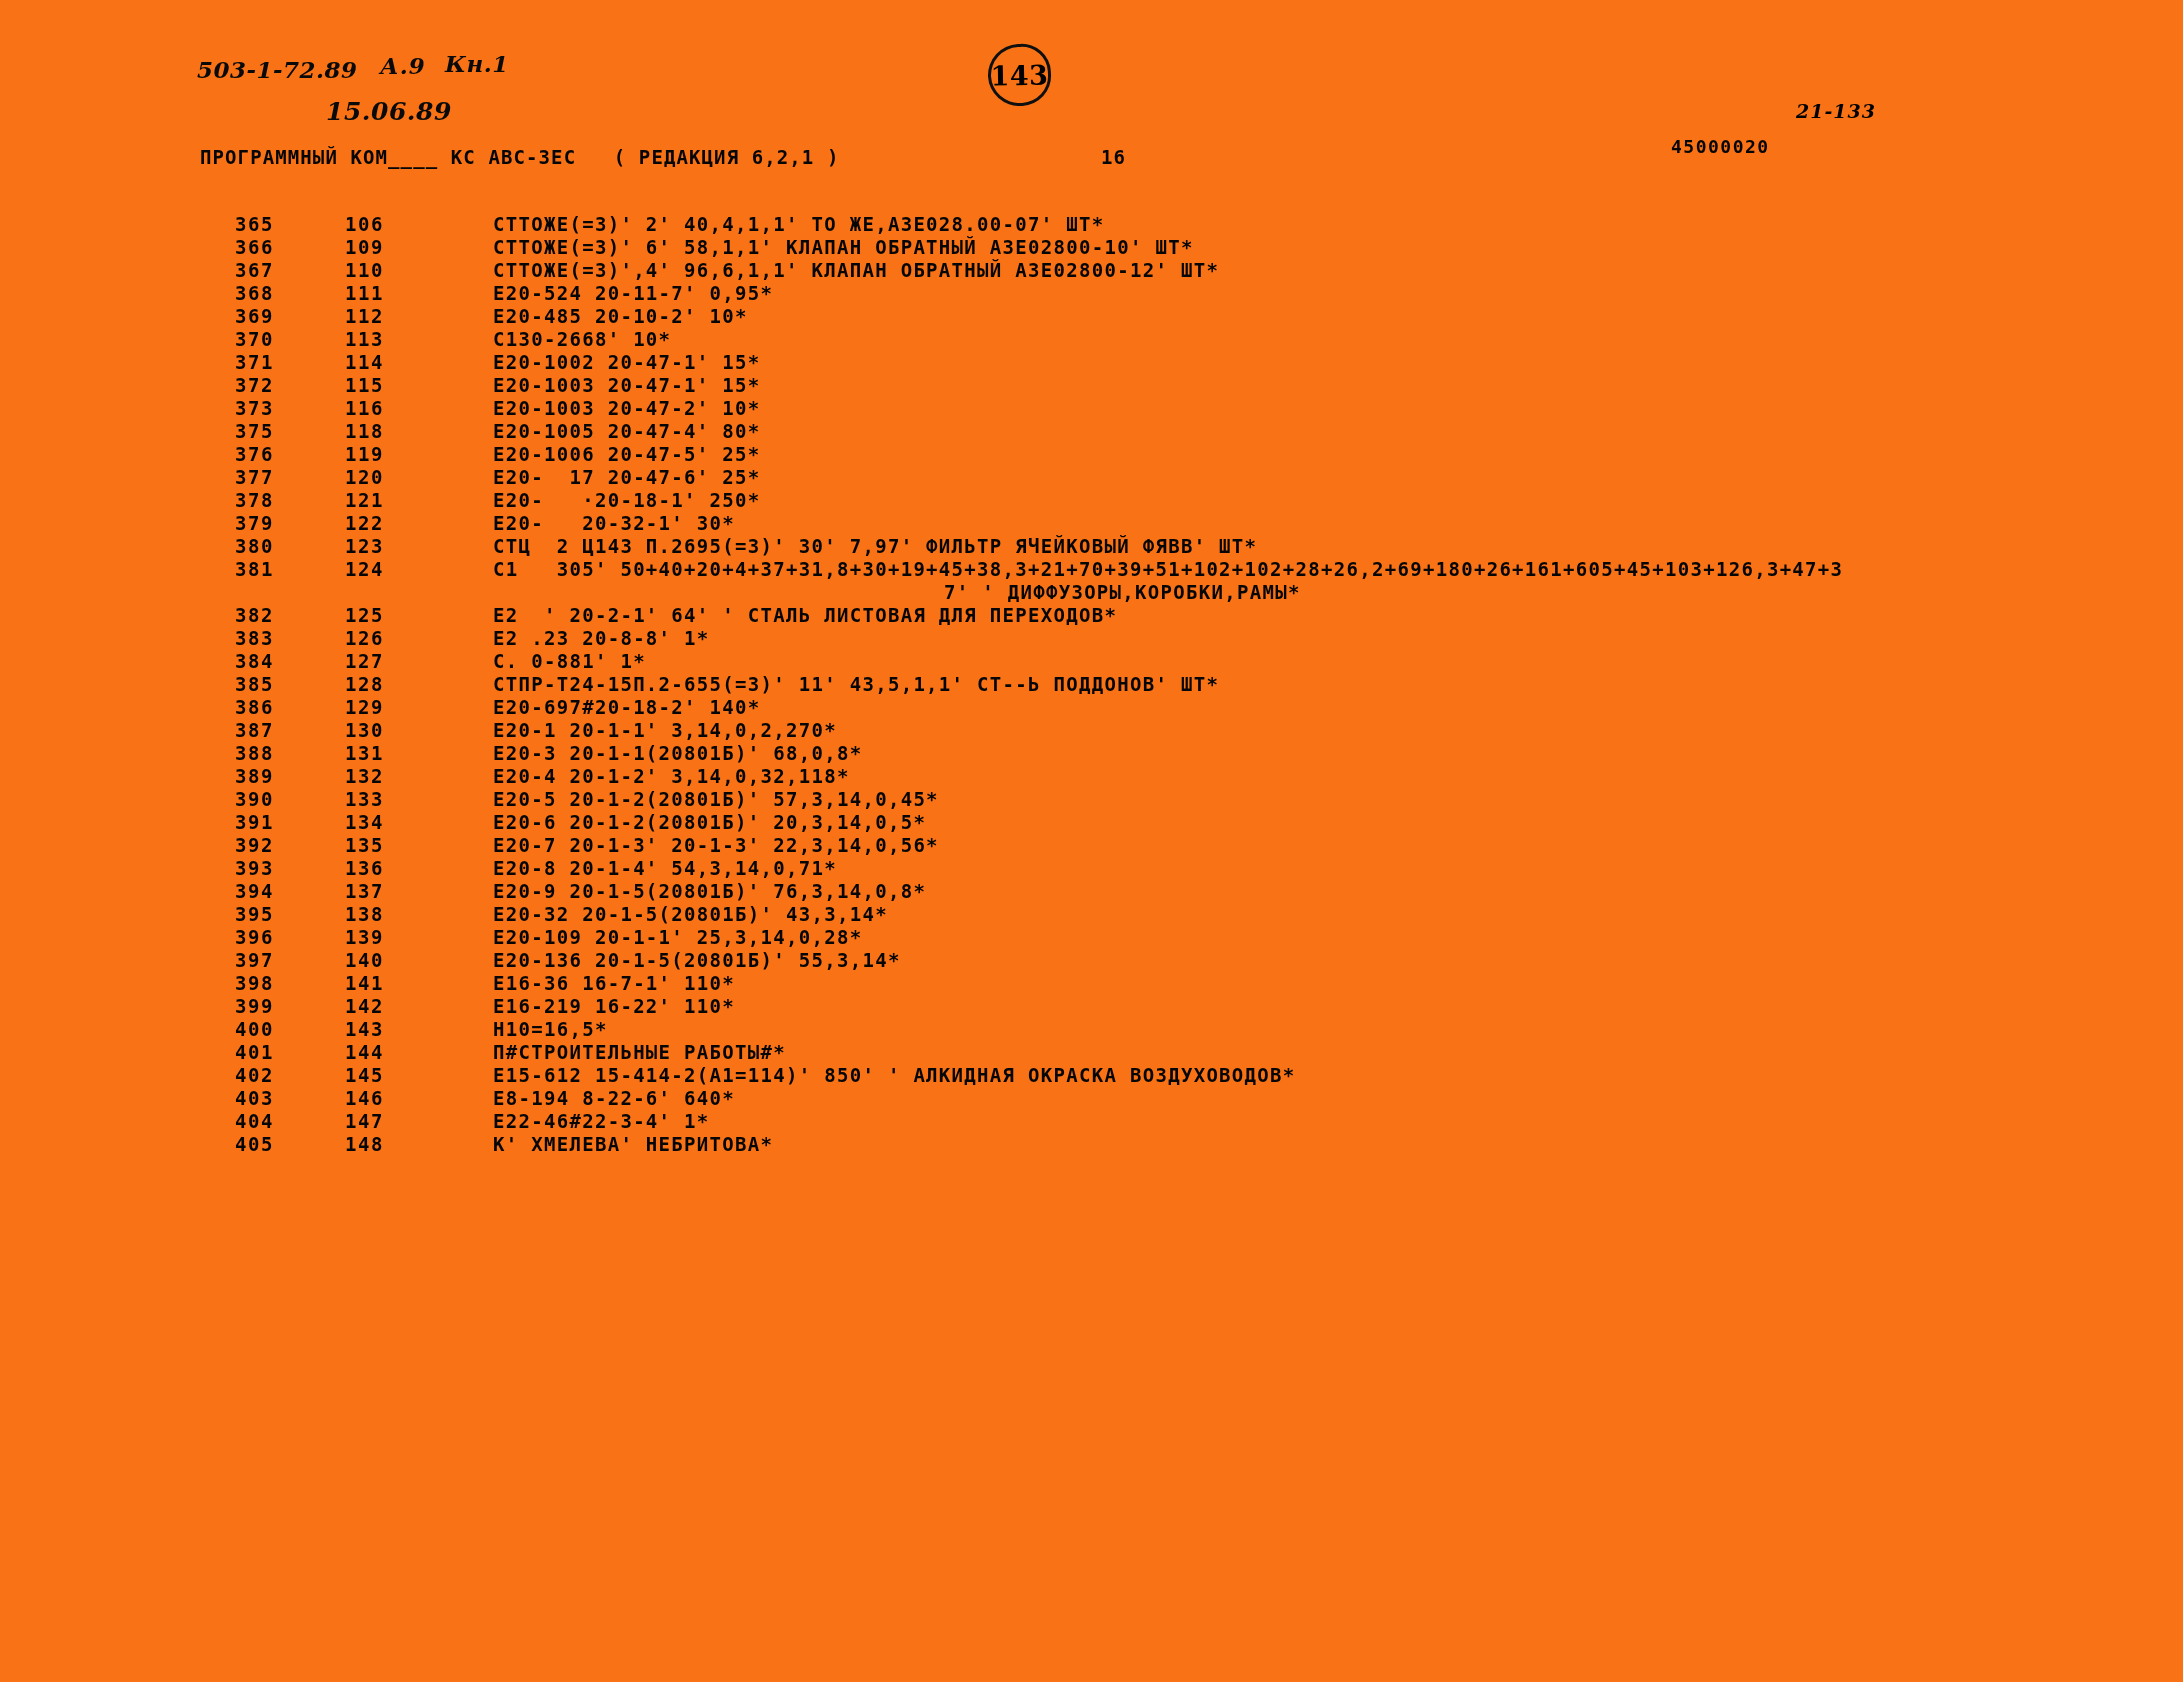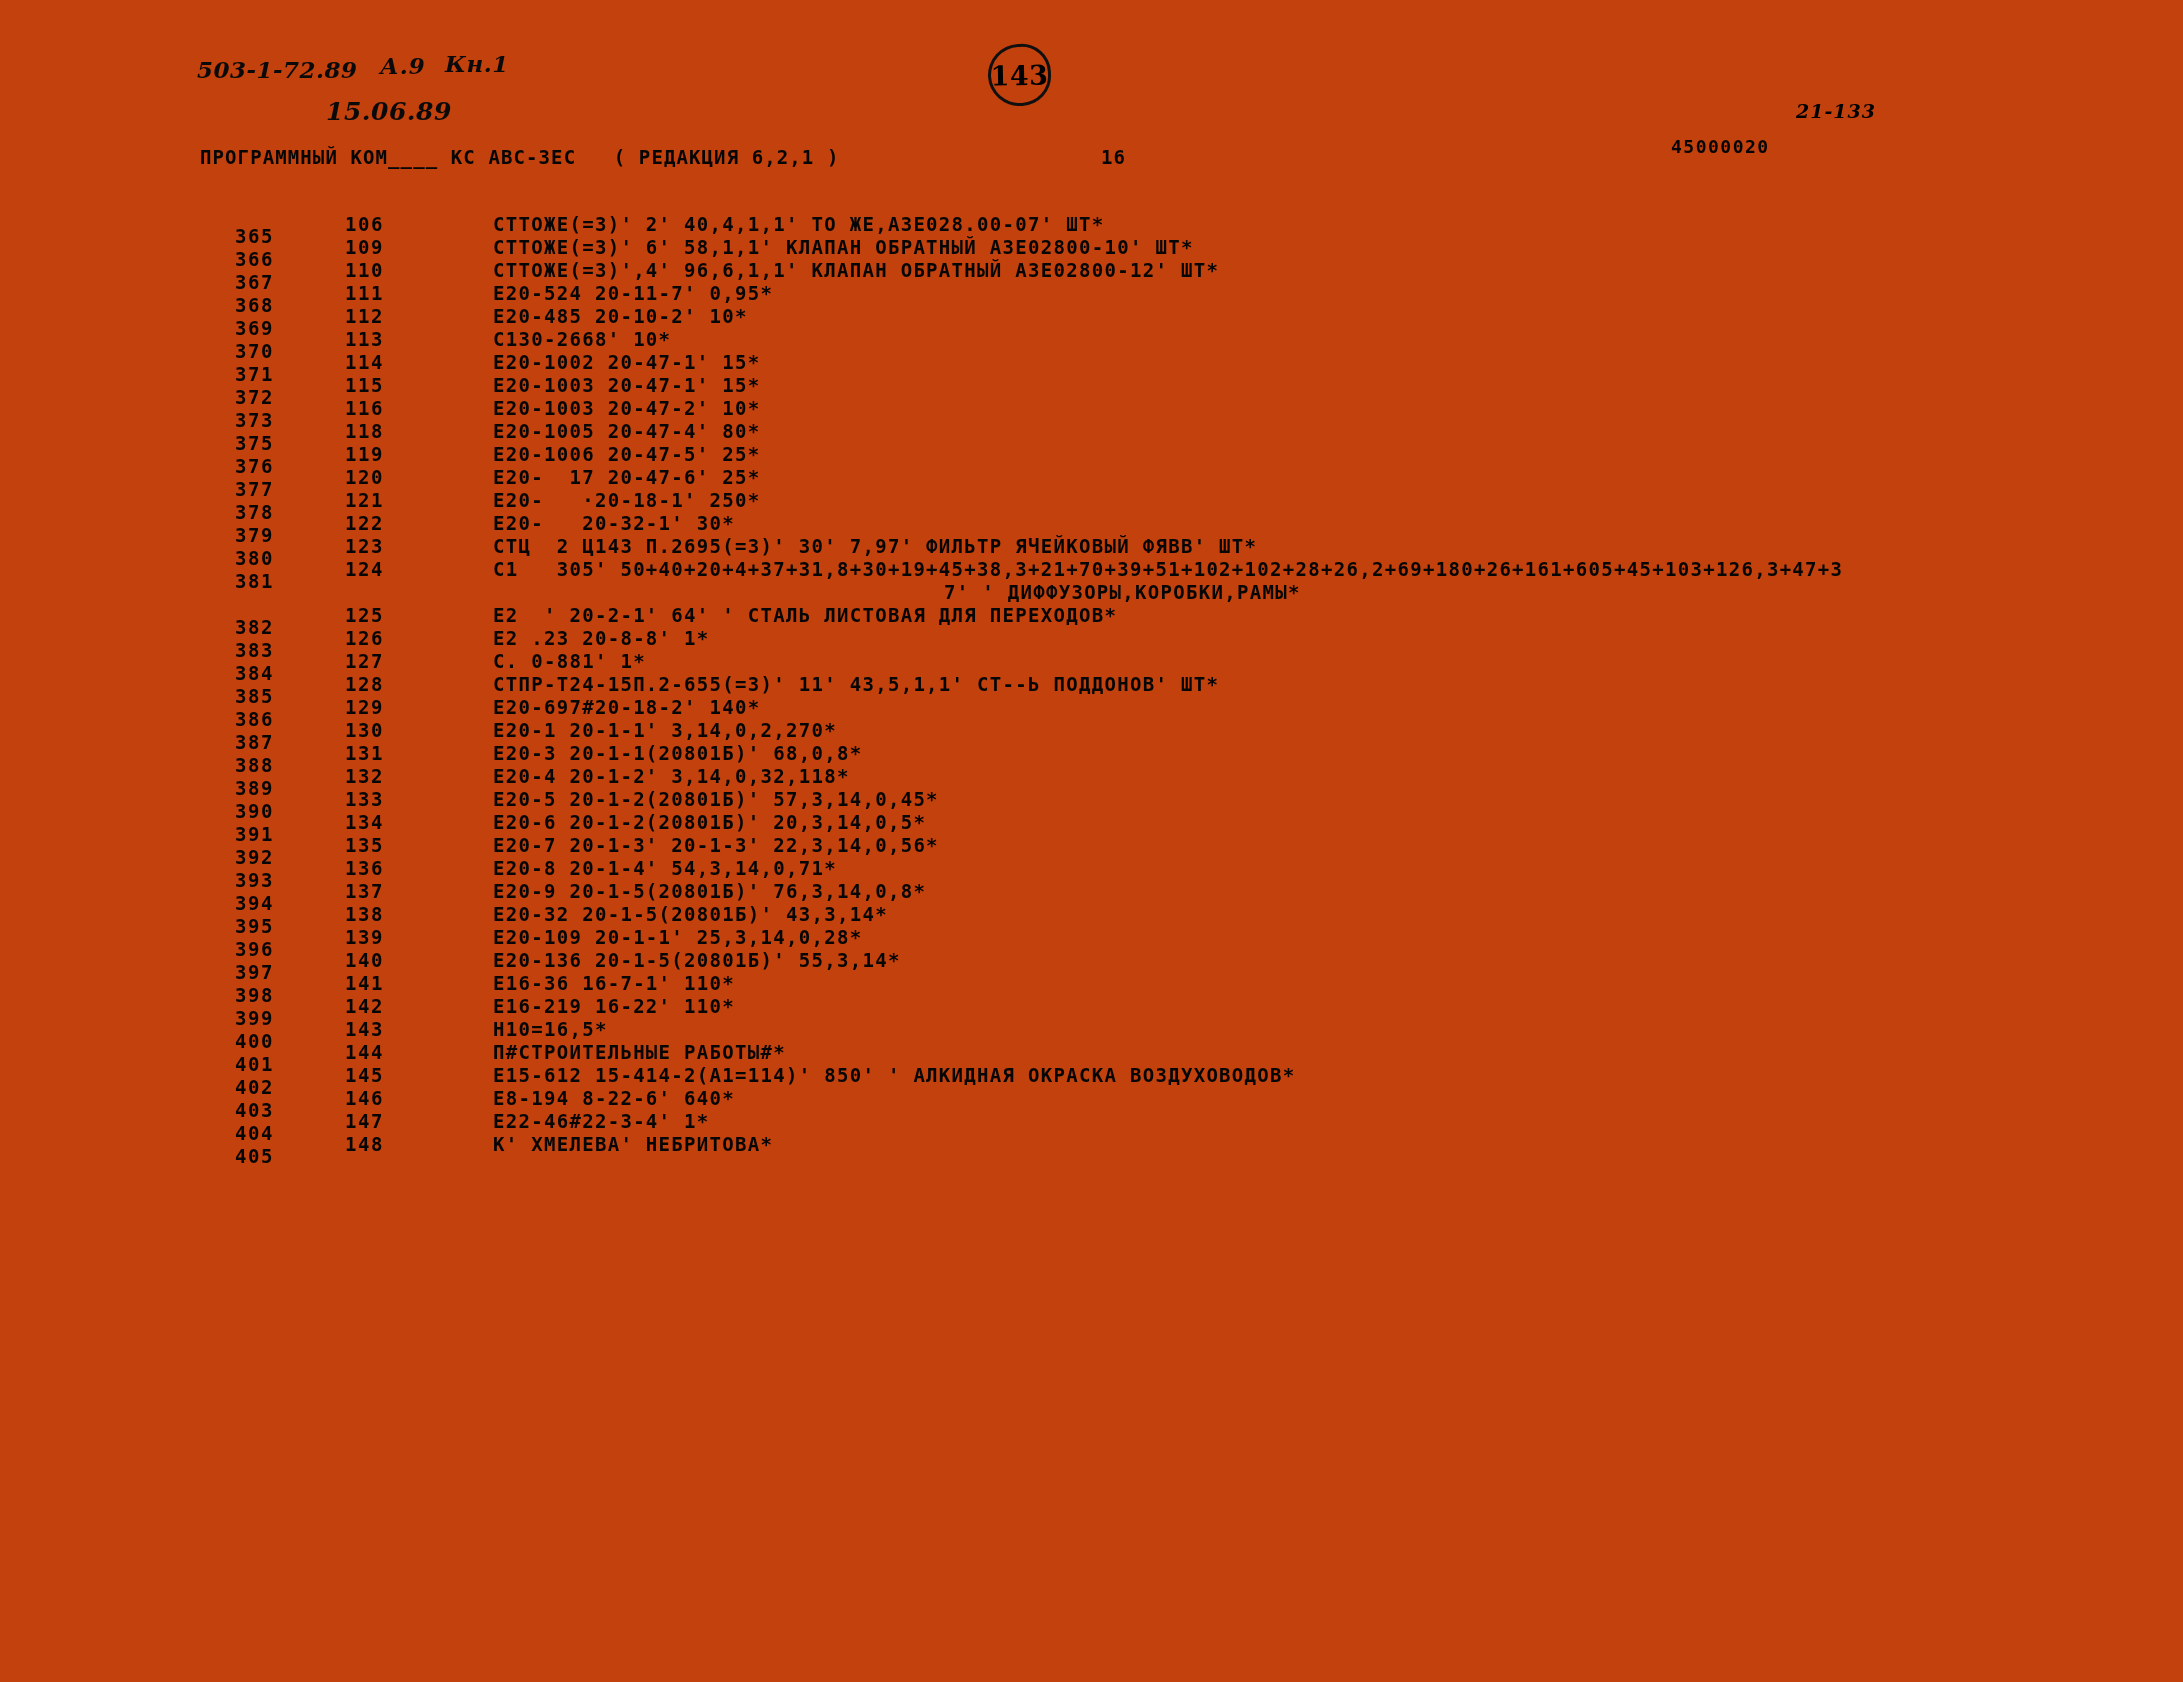--- a/index.html
+++ b/index.html
@@ -12,21 +12,21 @@
     height: 1682px;
     position: relative;
     font-family: "DejaVu Sans Mono", "Liberation Mono", monospace;
     color: #000000;
     overflow: hidden;
   }
 
   .page {
     position: absolute;
     inset: 0;
-    background: #c2410c;
+    background: #f97316;
   }
 
   
   .hand {
     position: absolute;
     font-family: "DejaVu Serif", "Liberation Serif", serif;
     font-weight: bold;
     font-style: italic;
     color: #0a0a0a;
   }
@@ -132,21 +132,20 @@
   }
   .row {
     position: relative;
     height: 23px;
   }
   .c-no {
     position: absolute;
     left: 235px;
     font-size: 19px;
     letter-spacing: 1.5px;
-    margin-top: 12px;
   }
   .c-seq {
     position: absolute;
     left: 345px;
     font-size: 19px;
     letter-spacing: 1.5px;
   }
   .c-txt {
     position: absolute;
     left: 493px;

